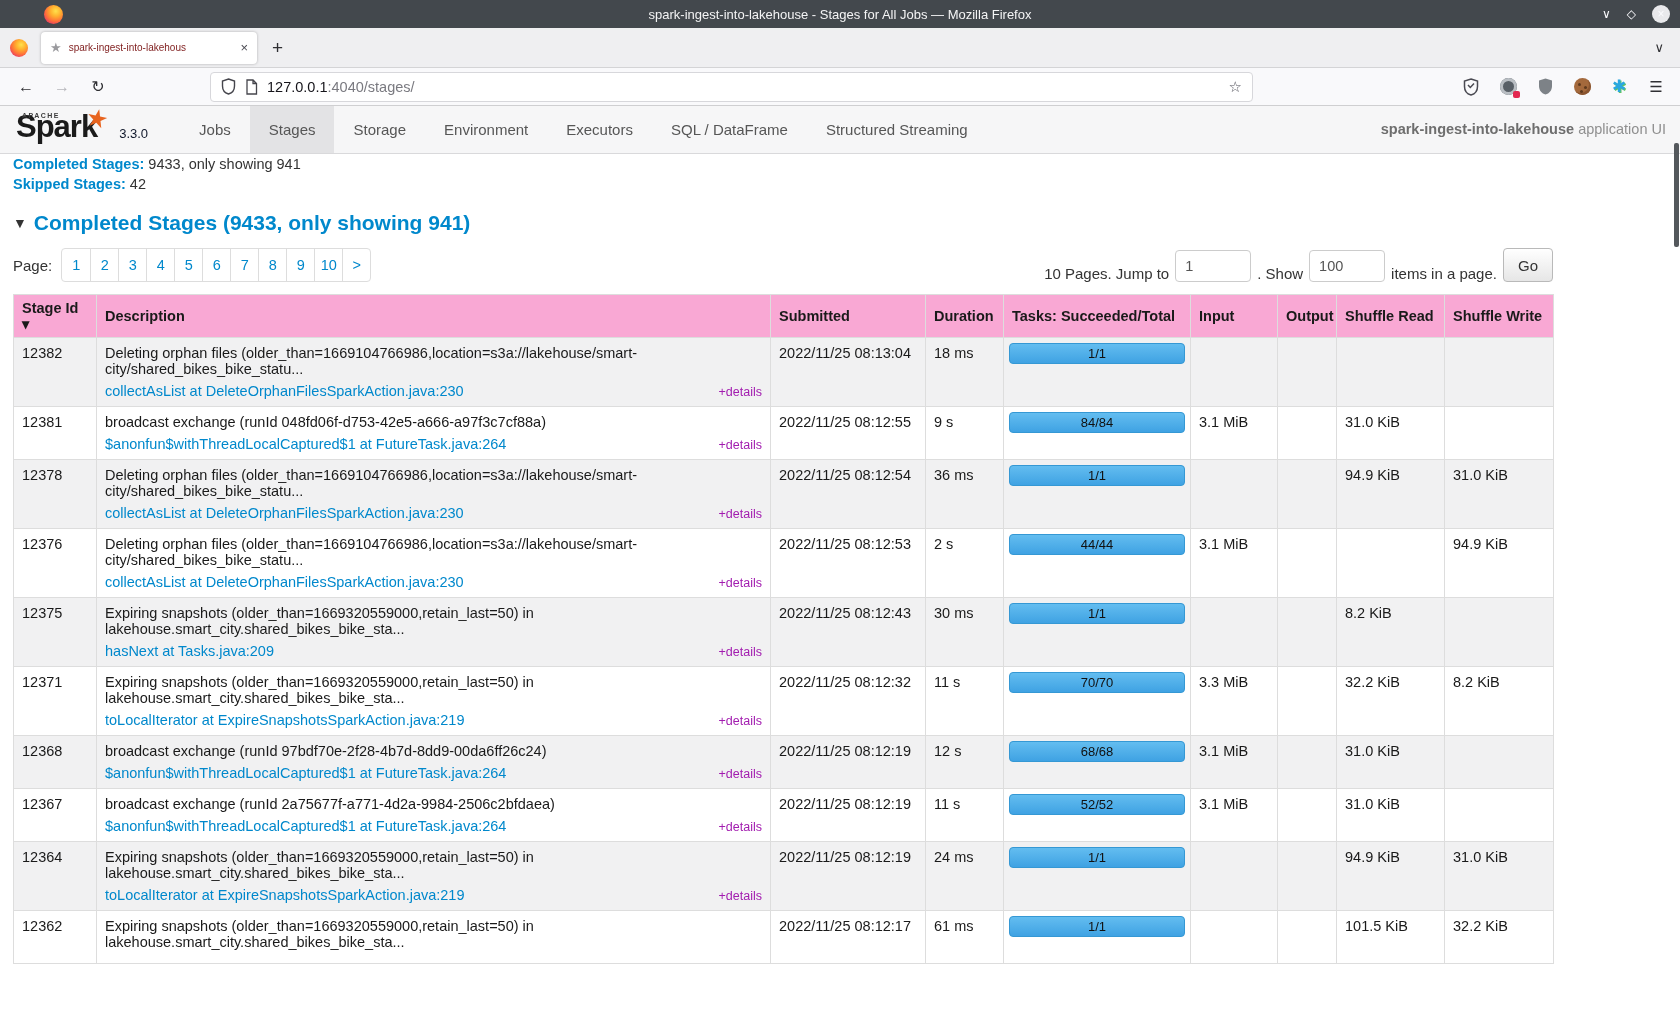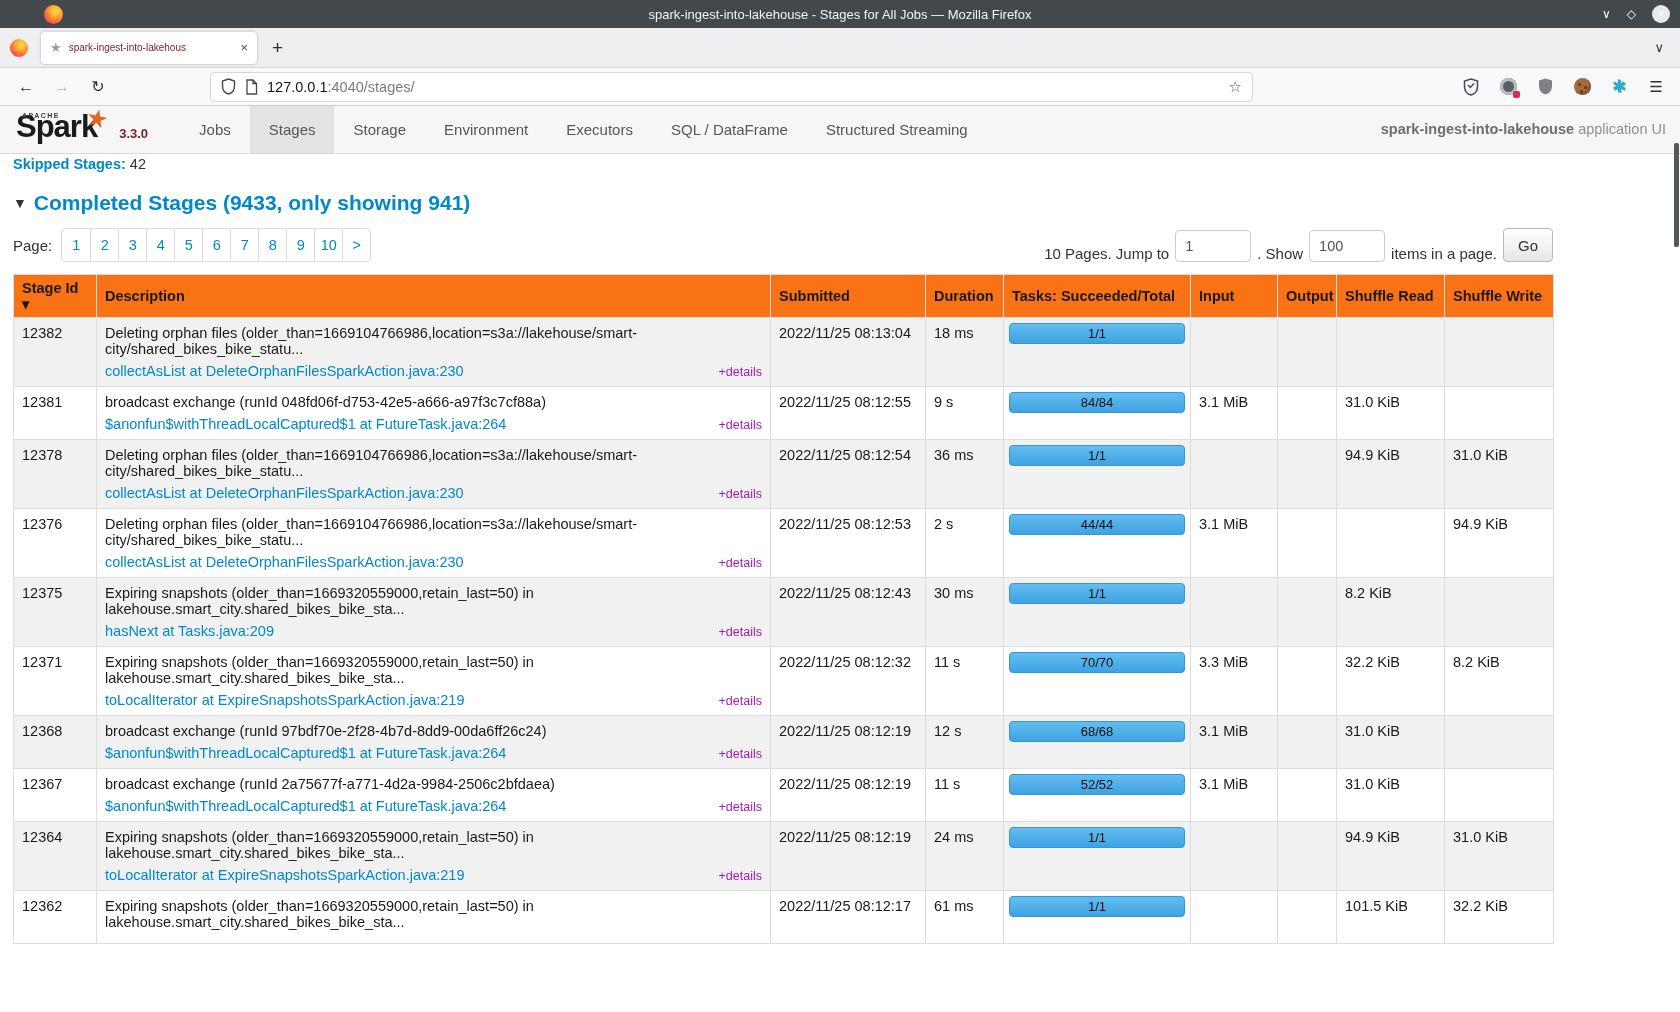--- a/index.html
+++ b/index.html
@@ -70,21 +70,21 @@
     display:flex; align-items:flex-start; }
   .spark-logo { position:relative; display:flex; align-items:flex-end;
     padding:0 0 2px 16px; }
   .spark-word { font-size:31px; font-weight:bold; color:#1b1b1b; line-height:42px;
     letter-spacing:-1px; }
   .spark-apache { position:absolute; top:6px; left:22px; font-size:7px;
     font-weight:bold; letter-spacing:1.5px; color:#3a3a3a; }
   .spark-star { position:absolute; top:-2px; left:86px; color:#e8641f;
     font-size:25px; transform:rotate(12deg); }
   .spark-version { margin-left:22px; margin-bottom:7px; font-size:13px;
-    font-weight:bold; color:#7f1d1d; }
+    font-weight:normal; color:#0f172a; }
   .spark-tabs { display:flex; margin-left:32px; }
   .nav-item { padding:0 19px; line-height:47px; font-size:15px; color:#565656;
     cursor:pointer; }
   .nav-item.active { background:#e3e3e5; }
   .app-label { margin-left:auto; margin-right:14px; line-height:47px;
     font-size:14.5px; color:#8f8f8f; }
   .app-label b { color:#6e6e6e; }
 
   
   .content { padding:0 13px; }
@@ -111,21 +111,21 @@
     font-family:"Liberation Sans", sans-serif; }
   .go-btn { height:34px; padding:0 14px; border:1px solid #b9b9b9;
     border-radius:4px; background:linear-gradient(#ffffff,#e6e6e6);
     font-size:15px; color:#333; font-family:"Liberation Sans", sans-serif;
     cursor:pointer; }
 
   
   table.stages { width:1540px; border-collapse:collapse; table-layout:fixed;
     margin-top:1px; }
   .stages th, .stages td { border:1px solid #ddd; }
-  .stages th { background:#f97316; padding:5px 8px; text-align:left;
+  .stages th { background:#f9a8d4; padding:5px 8px; text-align:left;
     font-size:14.5px; color:#1a1a1a; height:28px; }
   .stages td { padding:7px 8px; vertical-align:top; font-size:14.5px;
     color:#1a1a1a; height:53px; }
   .stages tr.striped td { background:#f1f1f2; }
   .desc-line2 { display:flex; justify-content:space-between;
     align-items:baseline; margin-top:6px; }
   a.stage-link { color:#0088cc; text-decoration:none; }
   .details-toggle { color:#a21caf; font-size:12.5px; cursor:pointer; }
   .td-tasks { padding:5px !important; }
   .bar { height:21px; width:100%; border-radius:4px;
@@ -219,20 +219,23 @@
       <div class="nav-item">SQL / DataFrame</div>
       <div class="nav-item">Structured Streaming</div>
     </div>
   <div class="app-label">
     <b>spark-ingest-into-lakehouse</b><span> application UI</span>
   </div>
 </div>
 
 <div class="content">
 
+  <div class="summary-line">
+    <b>Completed Stages:</b><span> 9433, only showing 941</span>
+  </div>
   <div class="summary-line">
     <b>Skipped Stages:</b><span> 42</span>
   </div>
 
   <div class="section-head">
     <span class="arrow">▼</span><span>Completed Stages (9433, only showing 941)</span>
   </div>
 
   <div class="controls-row">
     <span class="page-label">Page:</span>

